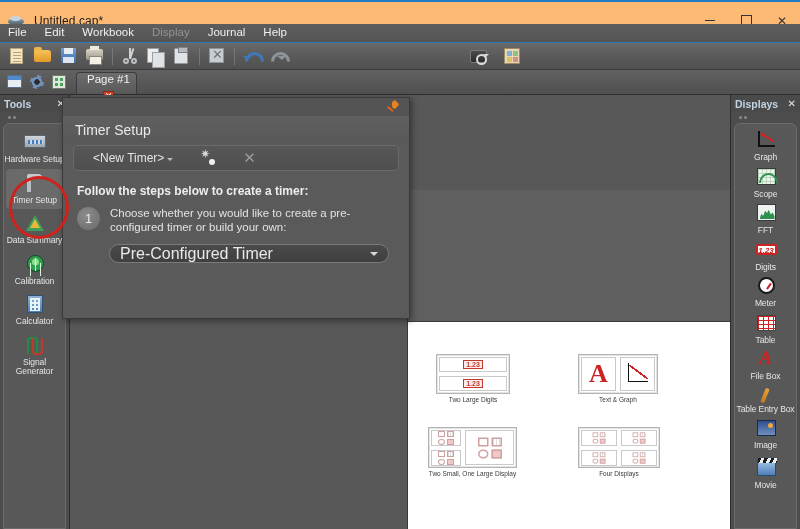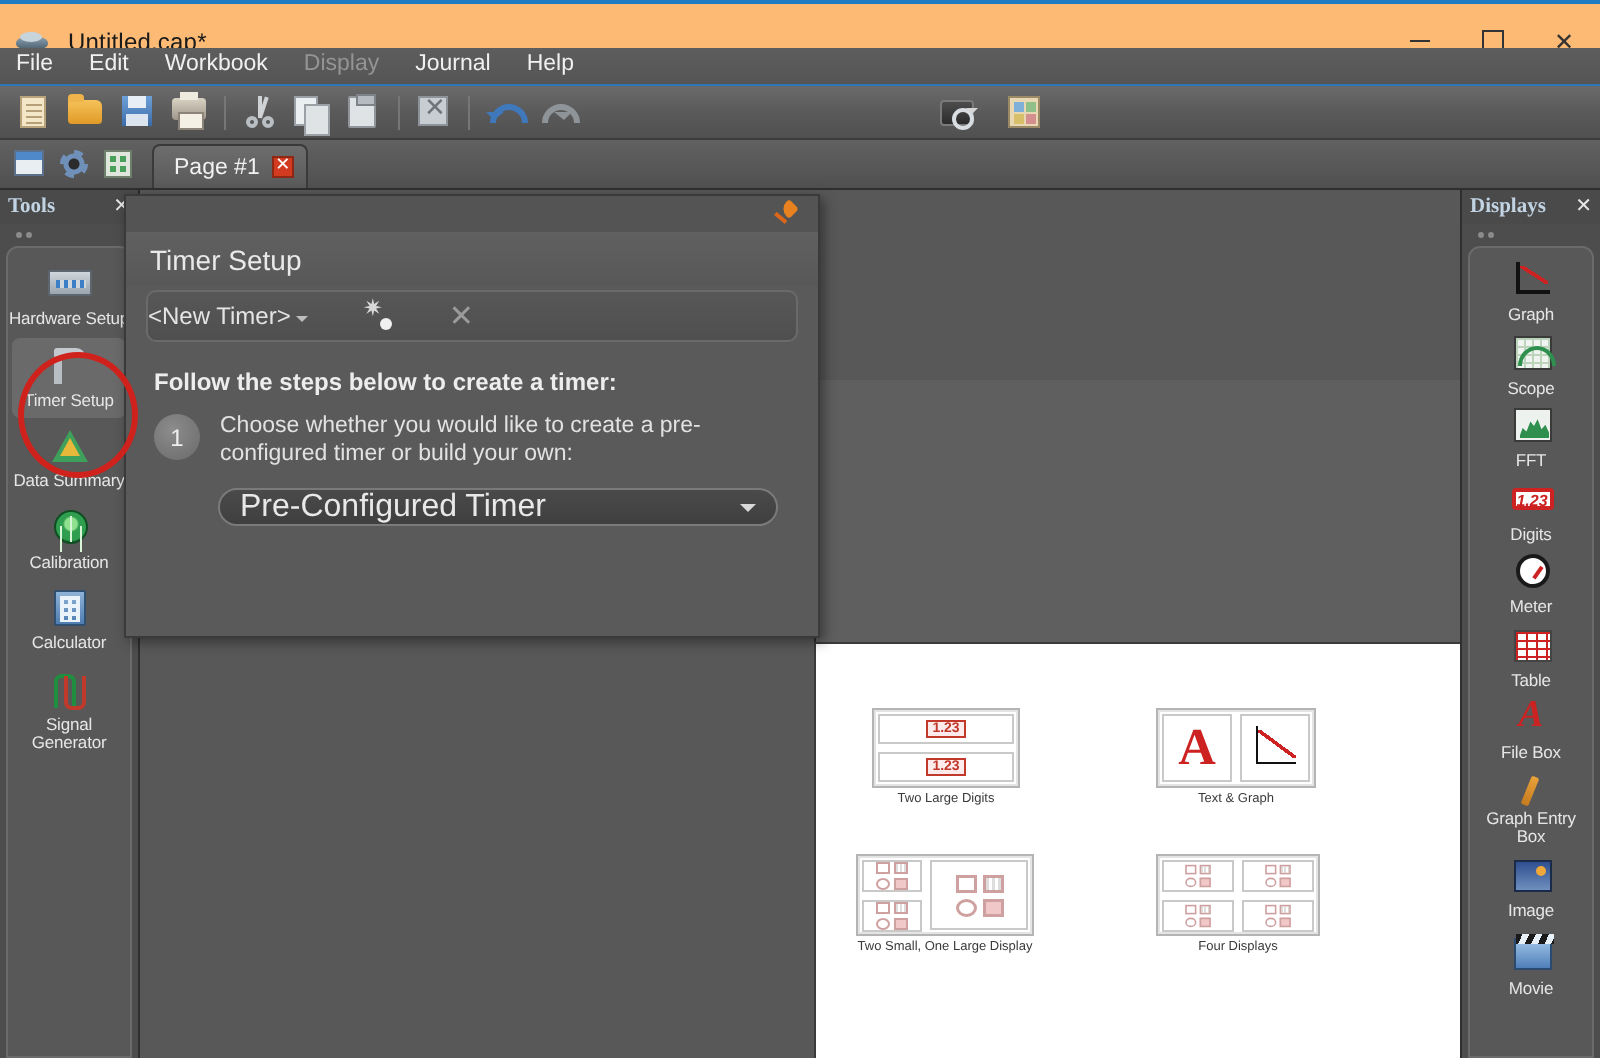--- a/index.html
+++ b/index.html
@@ -153,21 +153,21 @@
             background:
               linear-gradient(#49a05a,#49a05a) 0 0/3px 3px no-repeat,
               linear-gradient(#49a05a,#49a05a) 5px 0/3px 3px no-repeat,
               linear-gradient(#49a05a,#49a05a) 0 5px/3px 3px no-repeat,
               linear-gradient(#49a05a,#49a05a) 5px 5px/3px 3px no-repeat; }
   .page-tab {
     height: 22px; margin-left: 6px; padding: 0 6px 0 10px;
     background: linear-gradient(#6d6d6d, #595959);
     border: 1px solid #3a3a3a; border-bottom: none;
     border-radius: 4px 4px 0 0;
-    display: flex; align-items: center; gap: 6px;
+    display: flex; align-items: center; gap: 6px; flex-direction: column;
   }
   .page-tab .lbl { font-size: 11.5px; color: #f2f2f2; }
   .tab-close {
     width: 11px; height: 11px; background: #d33b20; border: 1px solid #8e2814;
     color: #fff; font-size: 9px; line-height: 9px; text-align: center;
     font-family: "DejaVu Sans", sans-serif;
   }
 
   
   .workarea {
@@ -223,21 +223,21 @@
   .panel {
     position: absolute; top: 95px; width: 70px; height: 434px;
     background: #4d4d4d;
   }
   .panel.left  { left: 0; border-right: 1px solid #2f2f2f; }
   .panel.right { left: 730px; width: 70px; border-left: 1px solid #2f2f2f; }
   .panel-head {
     height: 17px; display: flex; align-items: center; padding: 0 4px;
     background: #4a4a4a;
   }
-  .panel-title { font-size: 10.5px; color: #c2d4e4; font-weight: bold; font-family: Liberation Serif, serif; }
+  .panel-title { font-size: 10.5px; color: #c2d4e4; font-weight: bold; }
   .panel-x { margin-left: auto; color: #e8e8e8; font-size: 10px; font-weight: bold;
              font-family: "DejaVu Sans", sans-serif; }
   .panel-grip { height: 11px; display:flex; align-items:center; justify-content:flex-start;
                 padding-left:8px; }
   .panel-grip span { width:3px; height:3px; border-radius:50%; background:#8b8b8b; margin-right:2px; }
   .panel-body {
     margin: 0 3px; background: #585858; border: 1px solid #6b6b6b;
     border-radius: 6px 6px 0 0; height: calc(100% - 28px);
     padding-top: 4px; overflow: hidden;
   }
@@ -349,21 +349,21 @@
   .dlg-title {
     height: 27px; display: flex; align-items: center; padding-left: 12px;
     font-size: 14px; color: #e9e9e9;
     background: linear-gradient(#606060, #585858);
   }
   .dlg-body { padding: 0 10px; }
   .timer-row {
     height: 26px; margin-top: 2px;
     background: linear-gradient(#575757, #4f4f4f);
     border: 1px solid #6a6a6a; border-radius: 5px;
-    display: flex; align-items: center; padding-left: 0; gap: 28px;
+    display: flex; align-items: center; padding-left: 19px; gap: 28px;
   }
   .timer-name { font-size: 12px; color: #e4e4e4; display: flex; align-items: center; gap: 3px; }
   .tn-caret { border: 3px solid transparent; border-top-color: #bdbdbd; margin-top: 6px; }
   .ic-sparkle { width: 14px; height: 14px; position: relative; }
   .ic-sparkle::before { content:"\2737"; position:absolute; left:-1px; top:-4px; font-size:12px;
     color:#d8d8d8; font-family:"DejaVu Sans",sans-serif; }
   .ic-sparkle::after { content:""; position:absolute; right:0; bottom:0; width:6px; height:6px;
     background:#f0f0f0; border-radius:50%; }
   .ic-x-grey { color: #9b9b9b; font-size: 15px; font-family: "DejaVu Sans", sans-serif; line-height: 15px; }
   .steps-head {
@@ -710,21 +710,21 @@
       <div class="pitem" style="padding:1px 0 2px">
         <span class="picon">
             <i class="i-textbox">A</i>
           </span>
         <span class="plabel">File Box</span>
       </div>
       <div class="pitem" style="padding:1px 0 2px">
         <span class="picon" style="height:18px">
             <i class="i-textentry"></i>
           </span>
-        <span class="plabel">Graph Entry Box</span>
+        <span class="plabel">Table Entry Box</span>
       </div>
       <div class="pitem" style="padding:1px 0 2px">
         <span class="picon">
             <i class="i-image"></i>
           </span>
         <span class="plabel">Image</span>
       </div>
       <div class="pitem" style="padding:4px 0 2px">
         <span class="picon">
             <i class="i-movie"></i>

